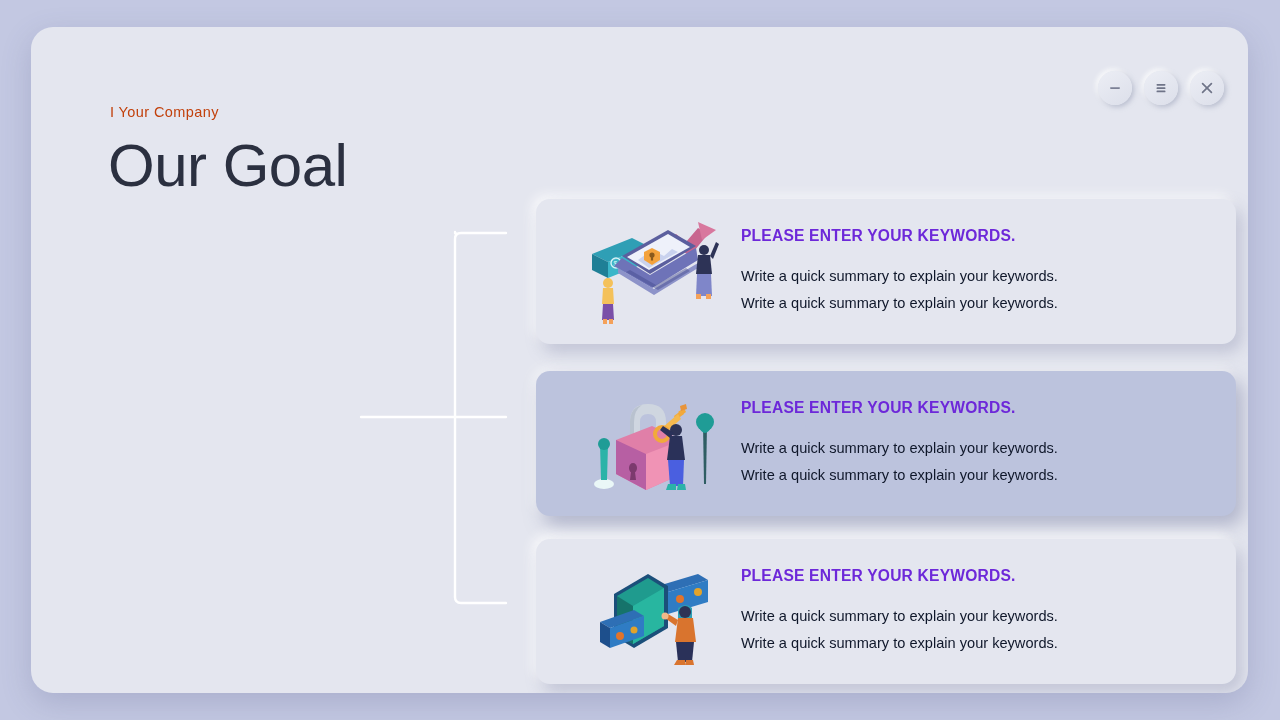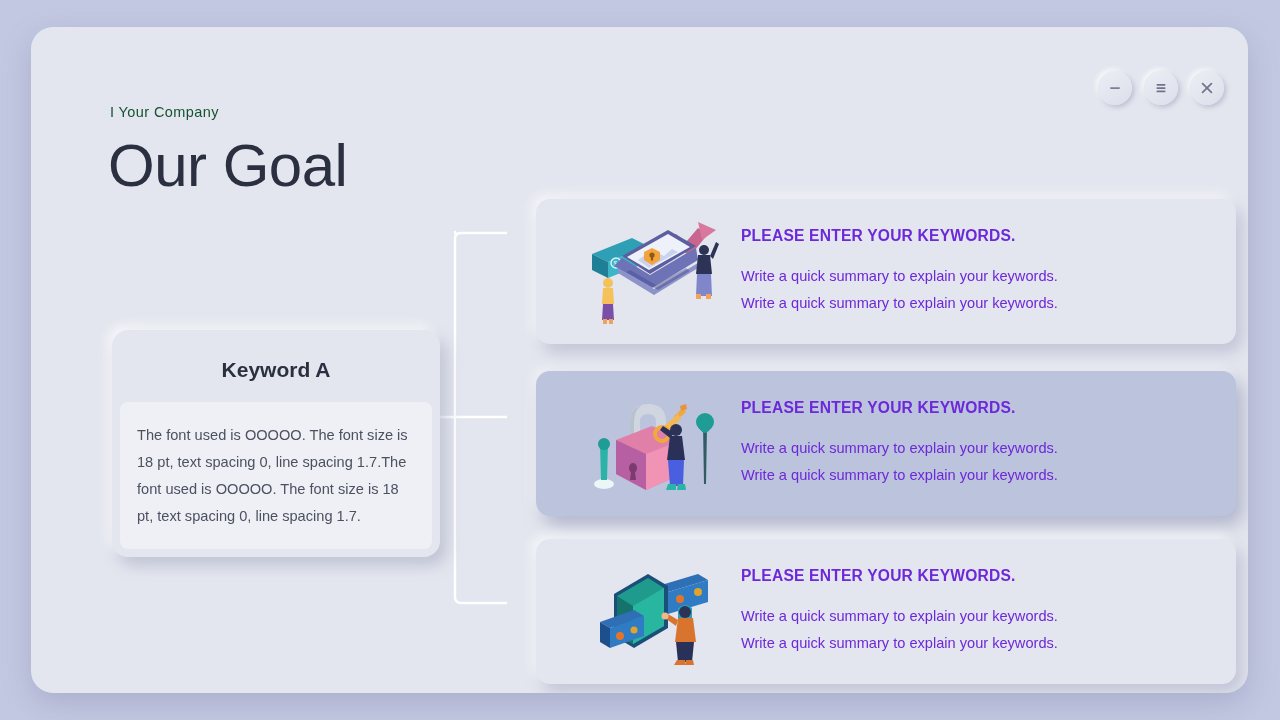--- a/index.html
+++ b/index.html
@@ -50,21 +50,21 @@
     cursor: pointer;
   }
   .win-btn svg { display: block; }
 
   
   .eyebrow {
     position: absolute;
     left: 79px;
     top: 77px;
     font-size: 14.5px;
-    color: #14532d;
+    color: #c2410c;
     letter-spacing: 0.4px;
   }
   .title {
     position: absolute;
     left: 77px;
     top: 104px;
     font-size: 60px;
     font-weight: 400;
     color: #2b3040;
     letter-spacing: -0.5px;
@@ -151,21 +151,21 @@
   .card-text { margin-left: 10px; }
   .card-heading {
     font-size: 15.6px;
     font-weight: 700;
     color: #6d28d9;
     letter-spacing: 0.2px;
     margin-bottom: 18px;
   }
   .card-line {
     font-size: 14.6px;
-    color: #6d28d9;
+    color: #0f172a;
     line-height: 27px;
   }
 </style>
 </head>
 <body>
 
 <div class="slide">
 
   <div class="win-controls">
     <div class="win-btn">
@@ -202,24 +202,20 @@
       <path d="M424 205 L424 205"></path>
 
       <path d="M424 212 L424 570 M424 212 Q424 206 430 206 L475 206" transform="translate(0,0)"></path>
 
       <path d="M330 390 L475 390"></path>
 
       <path d="M424 570 Q424 576 430 576 L475 576"></path>
     </g>
   </svg>
 
-  <div class="keyword-card">
-    <div class="keyword-title">Keyword A</div>
-    <div class="keyword-body">The font used is OOOOO. The font size is 18 pt, text spacing 0, line spacing 1.7.The font used is OOOOO. The font size is 18 pt, text spacing 0, line spacing 1.7.</div>
-  </div>
 
   <div class="card c1">
     <div class="card-illus">
       <svg width="140" height="112" viewBox="0 0 140 112">
 
         <g>
           <path d="M6 38 L46 22 L62 30 L22 46 Z" fill="#2f9fb5"></path>
           <path d="M6 38 L22 46 L22 62 L6 54 Z" fill="#1f7f96"></path>
           <path d="M22 46 L62 30 L62 46 L22 62 Z" fill="#3bb6c9"></path>
           <circle cx="30" cy="47" r="5" fill="none" stroke="#d8f3f7" stroke-width="1.4"></circle>

